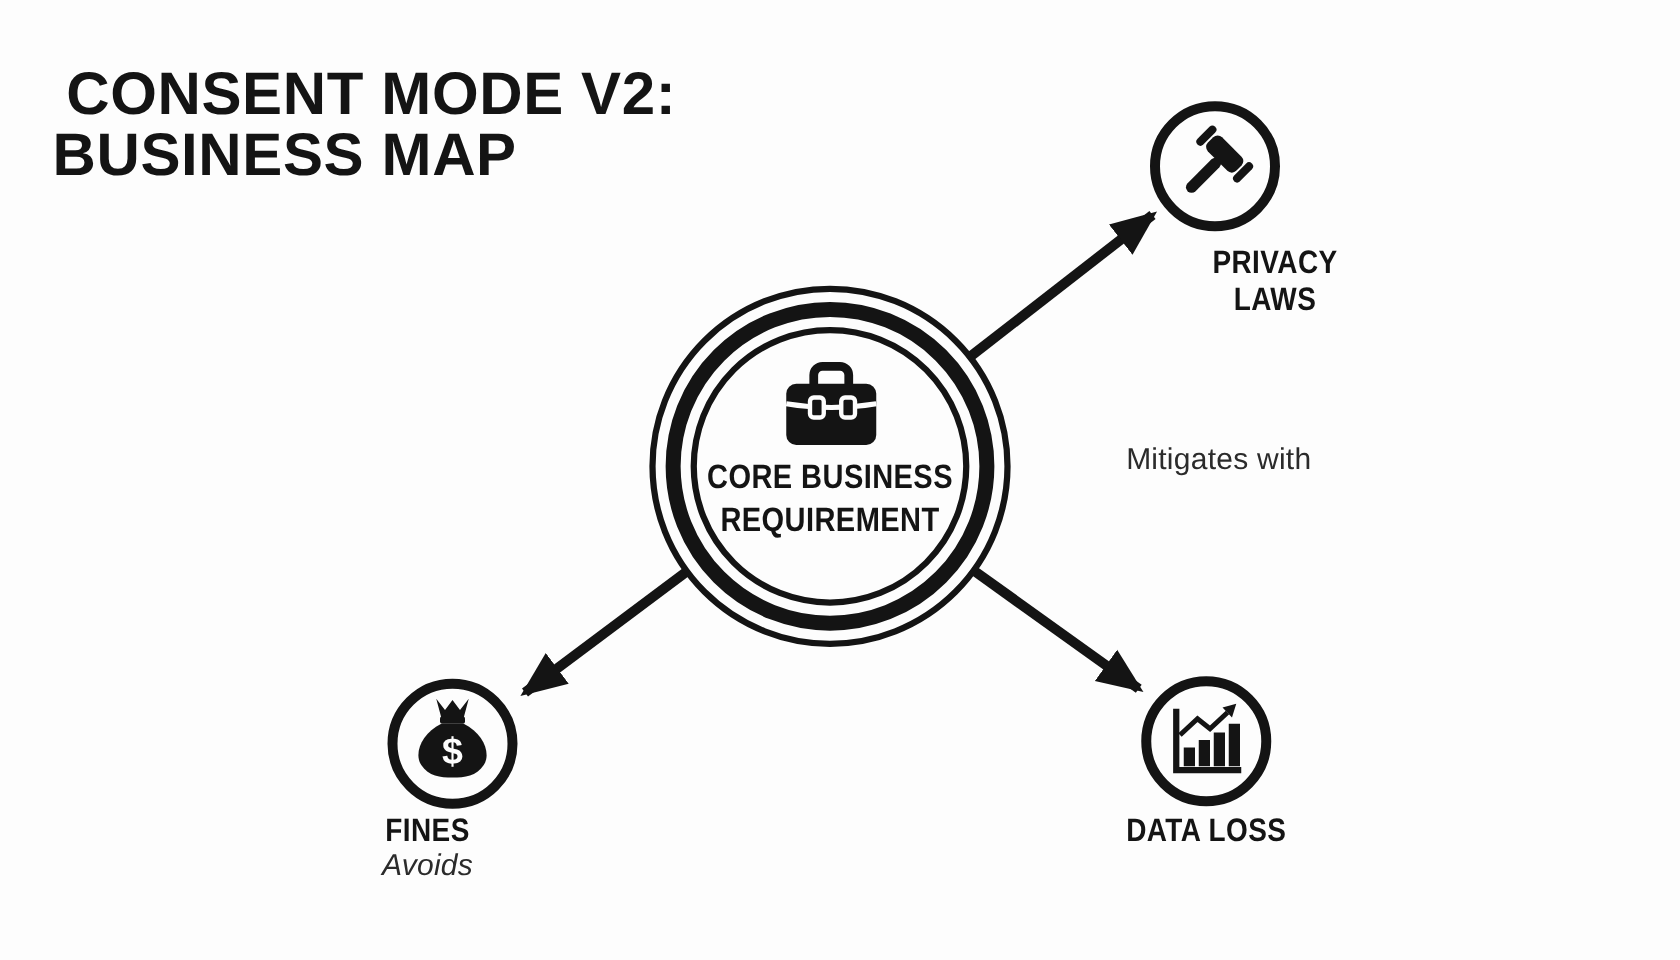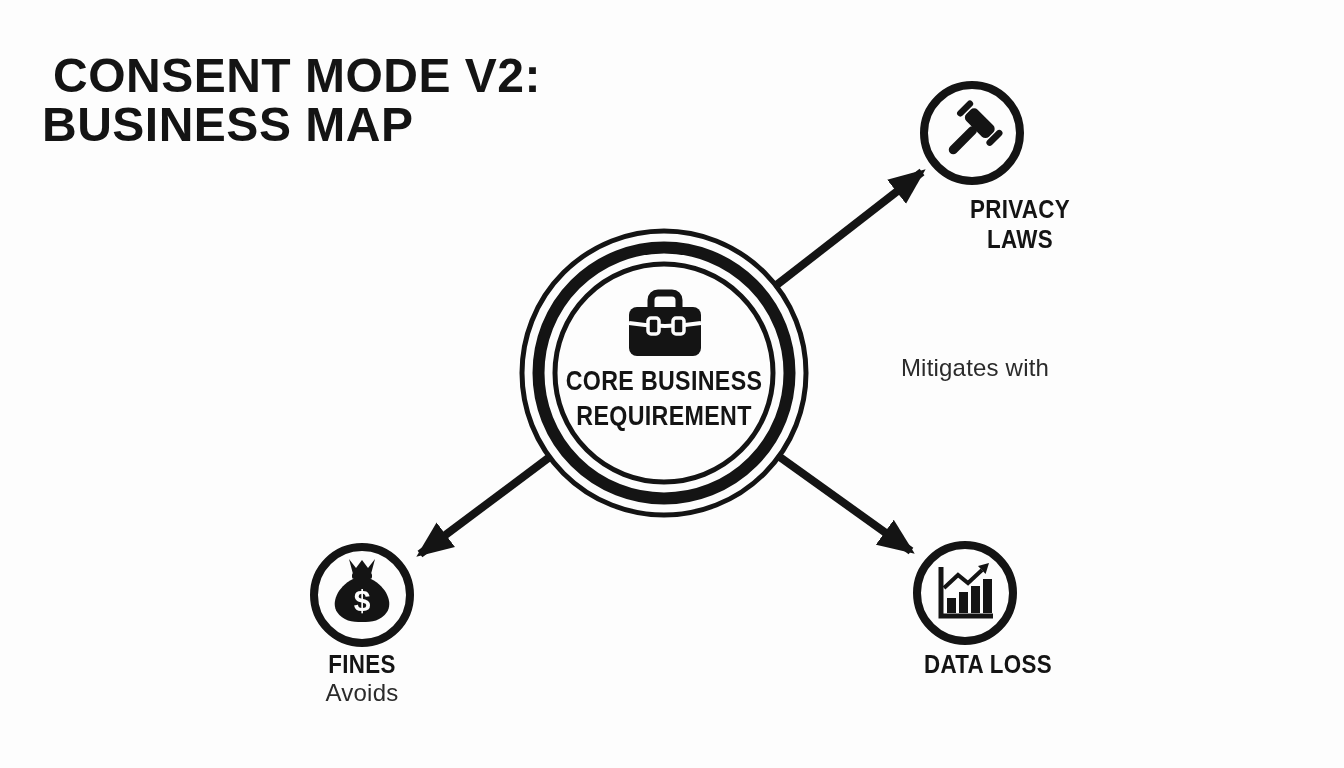--- a/index.html
+++ b/index.html
@@ -134,22 +134,22 @@
     <span class="cond">REQUIREMENT</span>
   </div>
 
   <div class="node-label cap-label" style="left:1020px;top:194px;">
     <span class="cond">PRIVACY</span>
     <span class="cond">LAWS</span>
   </div>
 
   <div class="rel-block rel-text" style="left:975px;top:354px;">Mitigates with</div>
 
-  <div class="node-label cap-label" style="left:362px;top:649px;">
+  <div class="node-label cap-label" style="left:342px;top:649px;">
     <span class="cond">FINES</span>
-    <span class="rel-text" style="display:block;">Avoids</span>
+    <span class="rel-text" style="display:block;font-style:italic;">Avoids</span>
   </div>
 
-  <div class="node-label cap-label" style="left:988px;top:649px;">
+  <div class="node-label cap-label" style="left:965px;top:649px;">
     <span class="cond">DATA LOSS</span>
   </div>
 
 </div>
 
 </body></html>

